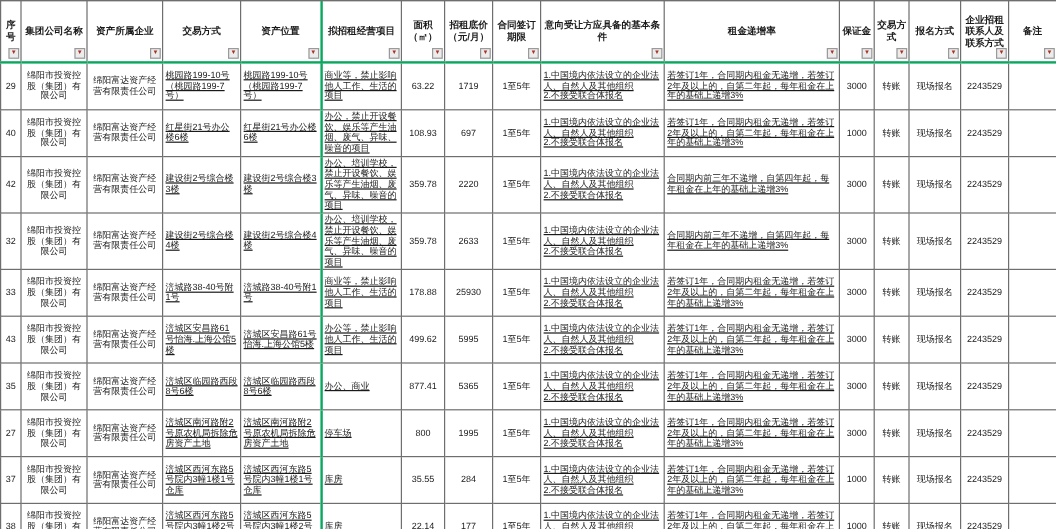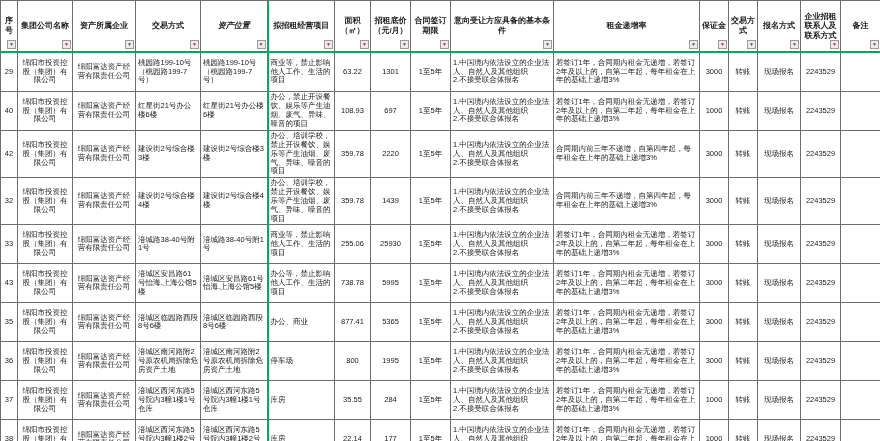--- a/index.html
+++ b/index.html
@@ -21,30 +21,30 @@
   col.w12{width:29px}col.w13{width:43px}col.w14{width:40px}col.w15{width:40px}
   th{
     position:relative;
     border:1px solid var(--grid-color);
     border-bottom:2px solid var(--accent-green);
     font-size:8px;font-weight:bold;line-height:1.2;
     text-align:center;vertical-align:middle;
     padding:1px 2px;height:48px;
     word-break:break-all;
   }
-  th:nth-child(5){border-right:2px solid var(--accent-green);font-style:italic;}
+  th:nth-child(5){border-right:2px solid var(--accent-green);}
   td{
     border:1px solid var(--grid-color);
     font-size:7.5px;line-height:1.18;
     padding:1px 2px;vertical-align:middle;
     height:36px;word-break:break-all;white-space:pre-line;
   }
   td.c4{border-right:2px solid var(--accent-green);}
   td.c0,td.c1,td.c2,td.c6,td.c7,td.c8,td.c11,td.c12,td.c13,td.c14,td.c15{text-align:center;}
-  td.c3,td.c4,td.c5,td.c9,td.c10{text-align:left;}
+  td.c3,td.c4,td.c5,td.c9,td.c10{text-align:left;text-decoration:underline;}
   .fbtn{
     position:absolute;right:1px;bottom:2px;
     width:9px;height:9px;box-sizing:border-box;
     background:#ececec;border:1px solid #9a9a9a;
     font-size:5px;line-height:7px;text-align:center;
     color:var(--filter-arrow-color);cursor:pointer;
     font-weight:normal;
   }
   .topline{position:absolute;left:0;top:0;width:880px;height:1px;background:var(--grid-color);}
 </style>
@@ -94,21 +94,21 @@
     </thead>
     <tbody id="table-body">
         <tr>
           <td class="c0">29</td>
           <td class="c1">绵阳市投资控股（集团）有限公司</td>
           <td class="c2">绵阳富达资产经营有限责任公司</td>
           <td class="c3">桃园路199-10号（桃园路199-7号）</td>
           <td class="c4">桃园路199-10号（桃园路199-7号）</td>
           <td class="c5">商业等，禁止影响他人工作、生活的项目</td>
           <td class="c6">63.22</td>
-          <td class="c7">1301</td>
+          <td class="c7">1719</td>
           <td class="c8">1至5年</td>
           <td class="c9">1.中国境内依法设立的企业法人、自然人及其他组织
 2.不接受联合体报名</td>
           <td class="c10">若签订1年，合同期内租金无递增，若签订2年及以上的，自第二年起，每年租金在上年的基础上递增3%</td>
           <td class="c11">3000</td>
           <td class="c12">转账</td>
           <td class="c13">现场报名</td>
           <td class="c14">2243529</td>
           <td class="c15"></td>
         </tr>
@@ -151,58 +151,58 @@
           <td class="c15"></td>
         </tr>
         <tr>
           <td class="c0">32</td>
           <td class="c1">绵阳市投资控股（集团）有限公司</td>
           <td class="c2">绵阳富达资产经营有限责任公司</td>
           <td class="c3">建设街2号综合楼4楼</td>
           <td class="c4">建设街2号综合楼4楼</td>
           <td class="c5">办公、培训学校，禁止开设餐饮、娱乐等产生油烟、废气、异味、噪音的项目</td>
           <td class="c6">359.78</td>
-          <td class="c7">1439</td>
+          <td class="c7">2633</td>
           <td class="c8">1至5年</td>
           <td class="c9">1.中国境内依法设立的企业法人、自然人及其他组织
 2.不接受联合体报名</td>
           <td class="c10">合同期内前三年不递增，自第四年起，每年租金在上年的基础上递增3%</td>
           <td class="c11">3000</td>
           <td class="c12">转账</td>
           <td class="c13">现场报名</td>
           <td class="c14">2243529</td>
           <td class="c15"></td>
         </tr>
         <tr>
           <td class="c0">33</td>
           <td class="c1">绵阳市投资控股（集团）有限公司</td>
           <td class="c2">绵阳富达资产经营有限责任公司</td>
           <td class="c3">涪城路38-40号附1号</td>
           <td class="c4">涪城路38-40号附1号</td>
           <td class="c5">商业等，禁止影响他人工作、生活的项目</td>
-          <td class="c6">255.06</td>
+          <td class="c6">178.88</td>
           <td class="c7">25930</td>
           <td class="c8">1至5年</td>
           <td class="c9">1.中国境内依法设立的企业法人、自然人及其他组织
 2.不接受联合体报名</td>
           <td class="c10">若签订1年，合同期内租金无递增，若签订2年及以上的，自第二年起，每年租金在上年的基础上递增3%</td>
           <td class="c11">3000</td>
           <td class="c12">转账</td>
           <td class="c13">现场报名</td>
           <td class="c14">2243529</td>
           <td class="c15"></td>
         </tr>
         <tr>
           <td class="c0">43</td>
           <td class="c1">绵阳市投资控股（集团）有限公司</td>
           <td class="c2">绵阳富达资产经营有限责任公司</td>
           <td class="c3">涪城区安昌路61号怡海.上海公馆5楼</td>
           <td class="c4">涪城区安昌路61号怡海.上海公馆5楼</td>
           <td class="c5">办公等，禁止影响他人工作、生活的项目</td>
-          <td class="c6">738.78</td>
+          <td class="c6">499.62</td>
           <td class="c7">5995</td>
           <td class="c8">1至5年</td>
           <td class="c9">1.中国境内依法设立的企业法人、自然人及其他组织
 2.不接受联合体报名</td>
           <td class="c10">若签订1年，合同期内租金无递增，若签订2年及以上的，自第二年起，每年租金在上年的基础上递增3%</td>
           <td class="c11">3000</td>
           <td class="c12">转账</td>
           <td class="c13">现场报名</td>
           <td class="c14">2243529</td>
           <td class="c15"></td>
@@ -220,21 +220,21 @@
           <td class="c9">1.中国境内依法设立的企业法人、自然人及其他组织
 2.不接受联合体报名</td>
           <td class="c10">若签订1年，合同期内租金无递增，若签订2年及以上的，自第二年起，每年租金在上年的基础上递增3%</td>
           <td class="c11">3000</td>
           <td class="c12">转账</td>
           <td class="c13">现场报名</td>
           <td class="c14">2243529</td>
           <td class="c15"></td>
         </tr>
         <tr>
-          <td class="c0">36</td>
+          <td class="c0">27</td>
           <td class="c1">绵阳市投资控股（集团）有限公司</td>
           <td class="c2">绵阳富达资产经营有限责任公司</td>
           <td class="c3">涪城区南河路附2号原农机局拆除危房资产土地</td>
           <td class="c4">涪城区南河路附2号原农机局拆除危房资产土地</td>
           <td class="c5">停车场</td>
           <td class="c6">800</td>
           <td class="c7">1995</td>
           <td class="c8">1至5年</td>
           <td class="c9">1.中国境内依法设立的企业法人、自然人及其他组织
 2.不接受联合体报名</td>

